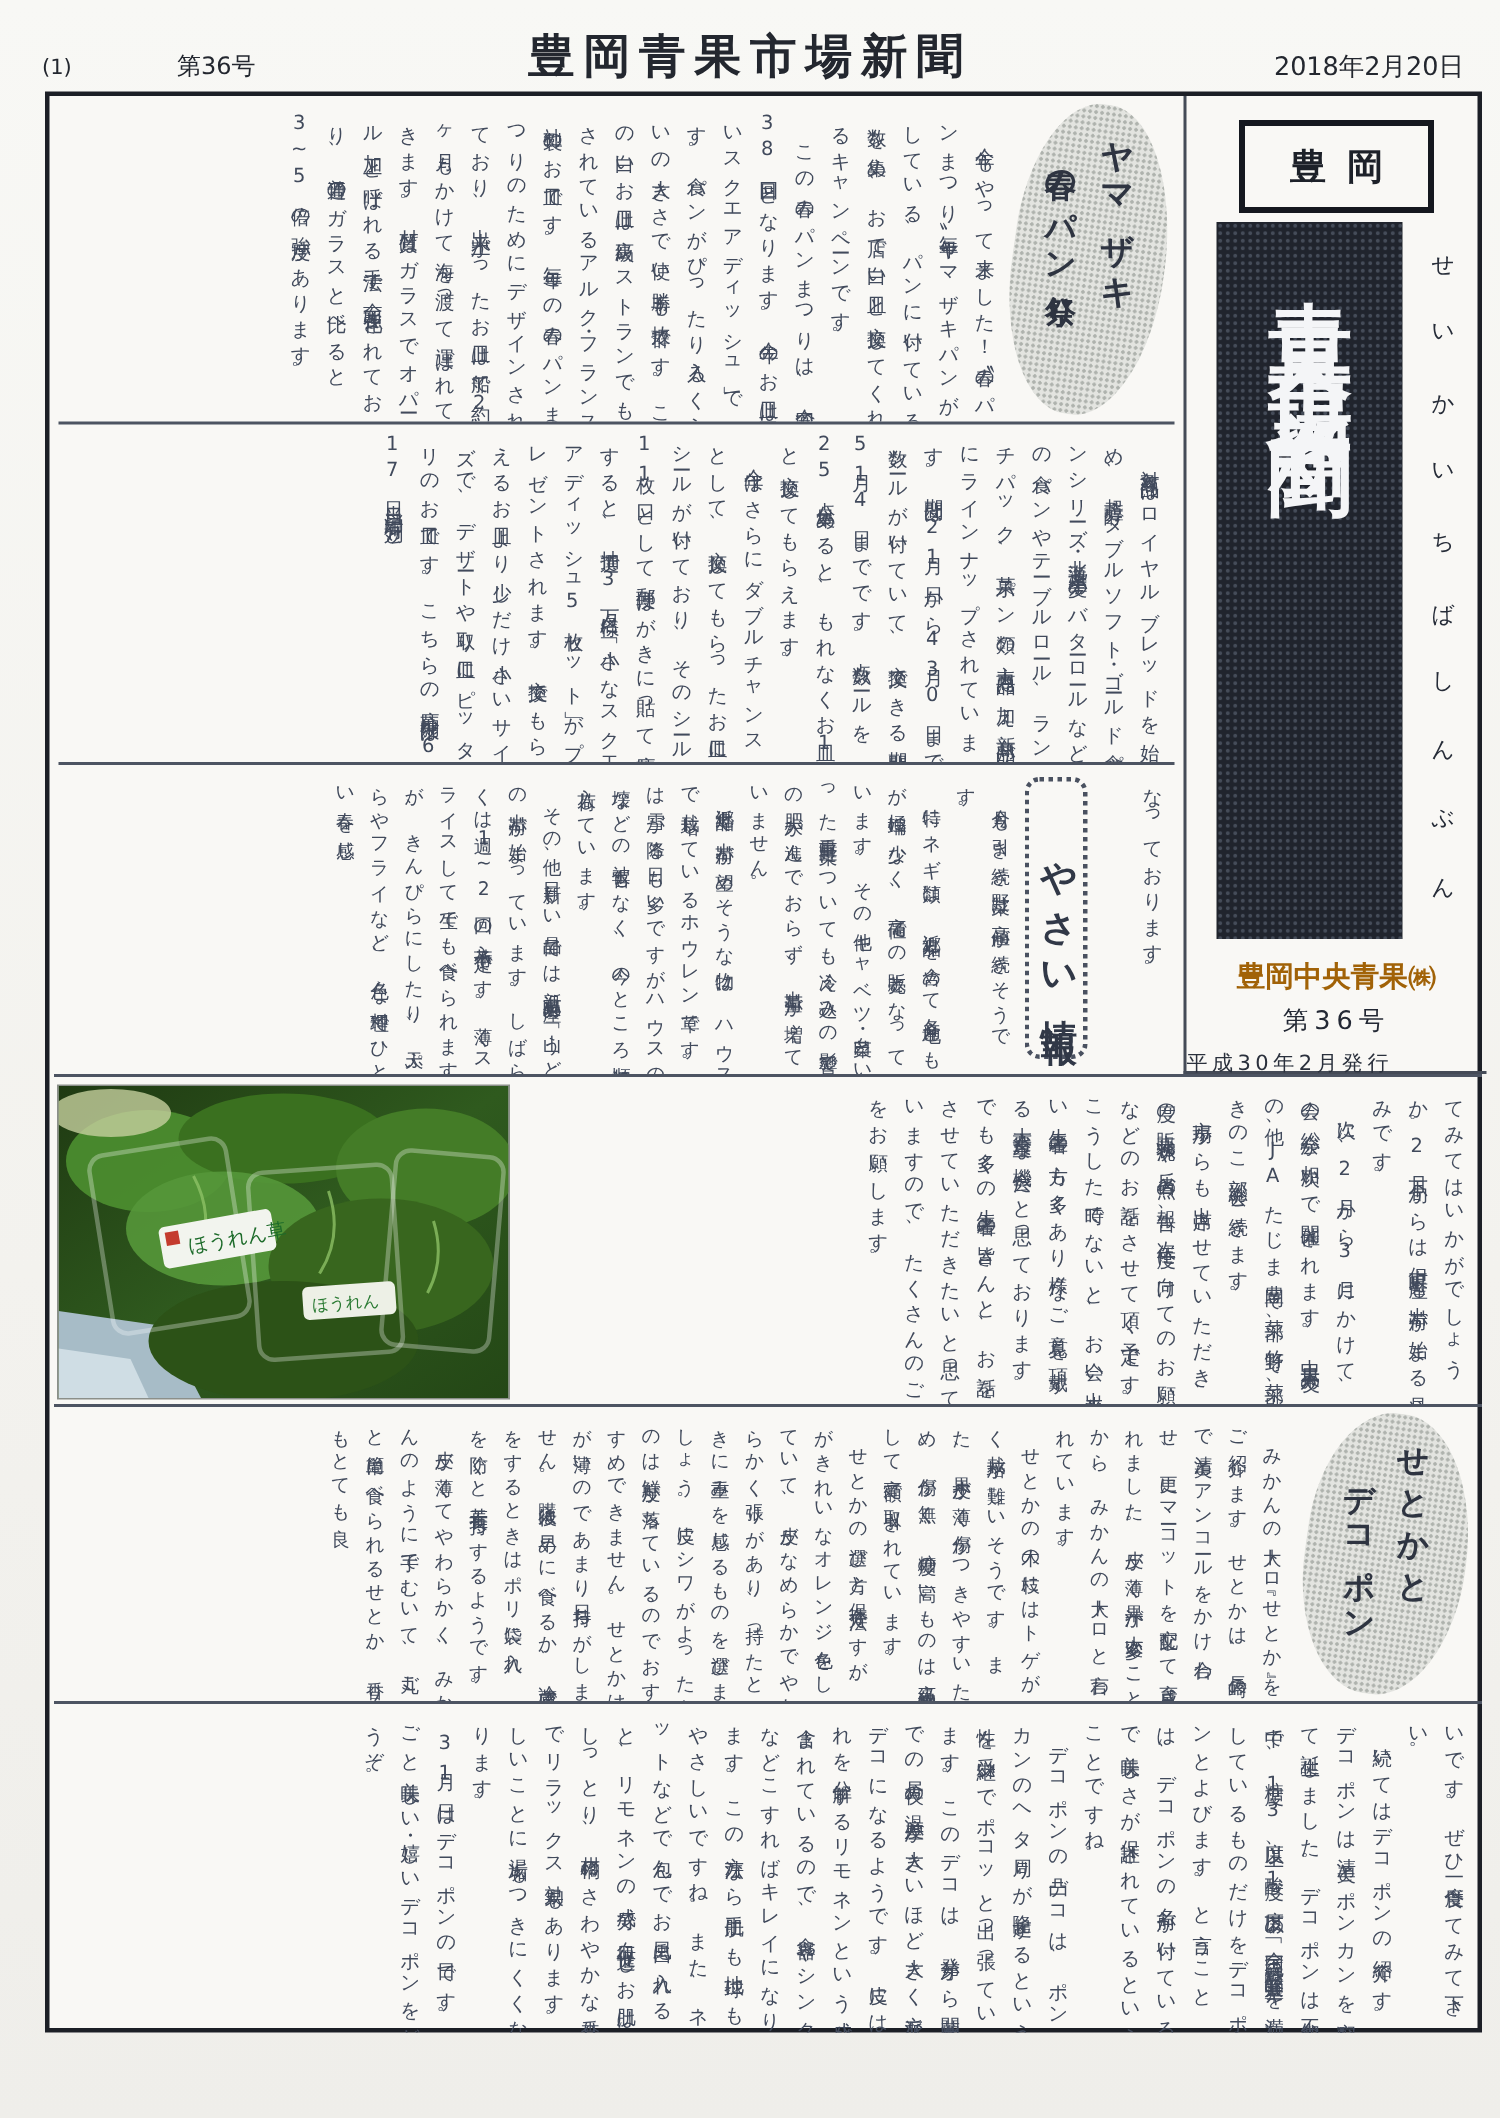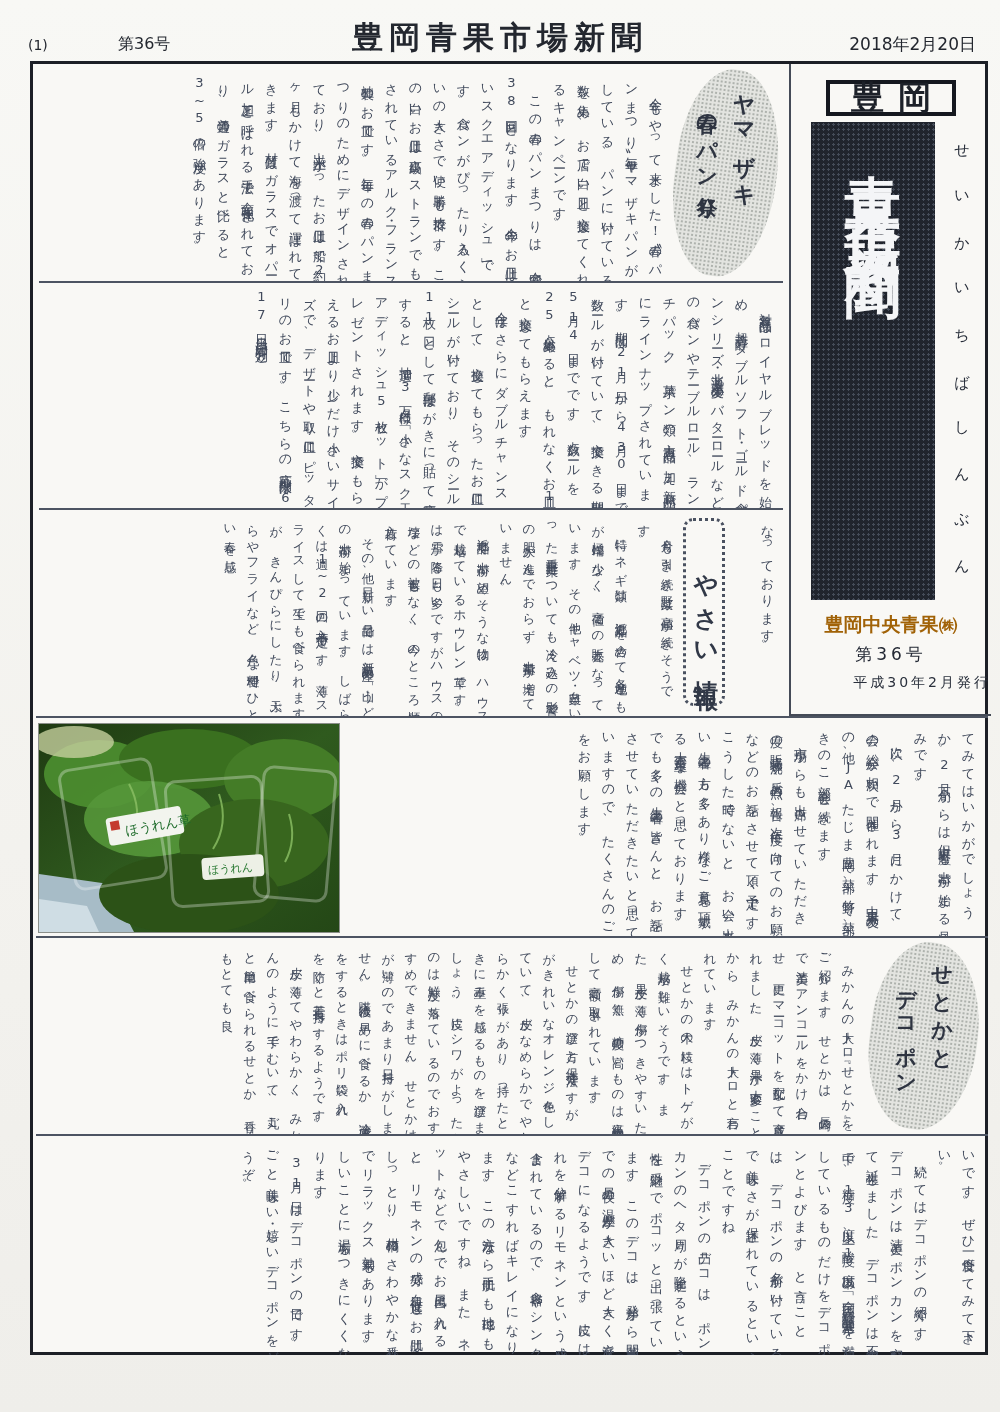--- a/index.html
+++ b/index.html
@@ -61,32 +61,32 @@
   .seto-head .hl2 { font-size:21px; letter-spacing:4px; padding-top:30px; }
 
   .yasai-head { position:absolute; right:58px; top:8px; height:188px; width:42px;
                 border:3px dotted #4a5160; border-radius:10px; display:flex; justify-content:center;
                 font-size:24px; font-weight:800; letter-spacing:7px; color:#313847; padding-top:8px; }
   .cont-col { position:absolute; right:4px; top:6px; bottom:4px; width:30px; }
 
   
   .masthead { position:absolute; left:756px; top:0; width:202px; height:652px;
               border-left:2px solid #454b57; border-bottom:2px solid #454b57; }
-  .mh-region { margin:16px auto 0; width:130px; height:36px; border:4px solid #15181f;
-               display:flex; align-items:center; justify-content:center; font-size:33px; font-weight:800;
+  .mh-region { margin:16px auto 0; width:130px; height:62px; border:4px solid #15181f;
+               display:flex; align-items:center; justify-content:center; font-size:24px; font-weight:800;
                color:#1d2129; letter-spacing:14px; text-indent:14px; }
   .mh-row { display:flex; justify-content:center; margin-top:6px; height:478px; }
   .mh-block { width:124px; background-color:#20242d;
               background-image:radial-gradient(circle,#454c59 1.2px,transparent 1.4px);
               background-size:5px 5px; display:flex; justify-content:center; }
   .mh-title { font-size:56px; font-weight:800; color:#f4f5f7; letter-spacing:18px; padding-top:8px; }
   .mh-furi  { width:36px; font-size:15px; letter-spacing:29px; color:#262c38; padding-top:12px; }
   .mh-pub   { margin-top:12px; text-align:center; font-size:19px; font-weight:600; color:#a16207; }
   .mh-issue { margin-top:5px;  text-align:center; font-size:17px; letter-spacing:4px; color:#232834; }
-  .mh-date  { margin-top:8px;  text-align:right; font-size:14px; letter-spacing:3px; color:#2a303c;margin-left:40px; }
+  .mh-date  { margin-top:8px;  text-align:left; font-size:14px; letter-spacing:3px; color:#2a303c; }
 
   
   .photo { position:absolute; left:3px; top:6px; width:300px; height:208px; background:#27491c;
            outline:1px solid #8b8f8a; }
   .photo svg { display:block; width:100%; height:100%; }
 </style>
 </head>
 <body>
 
 <div class="page">

